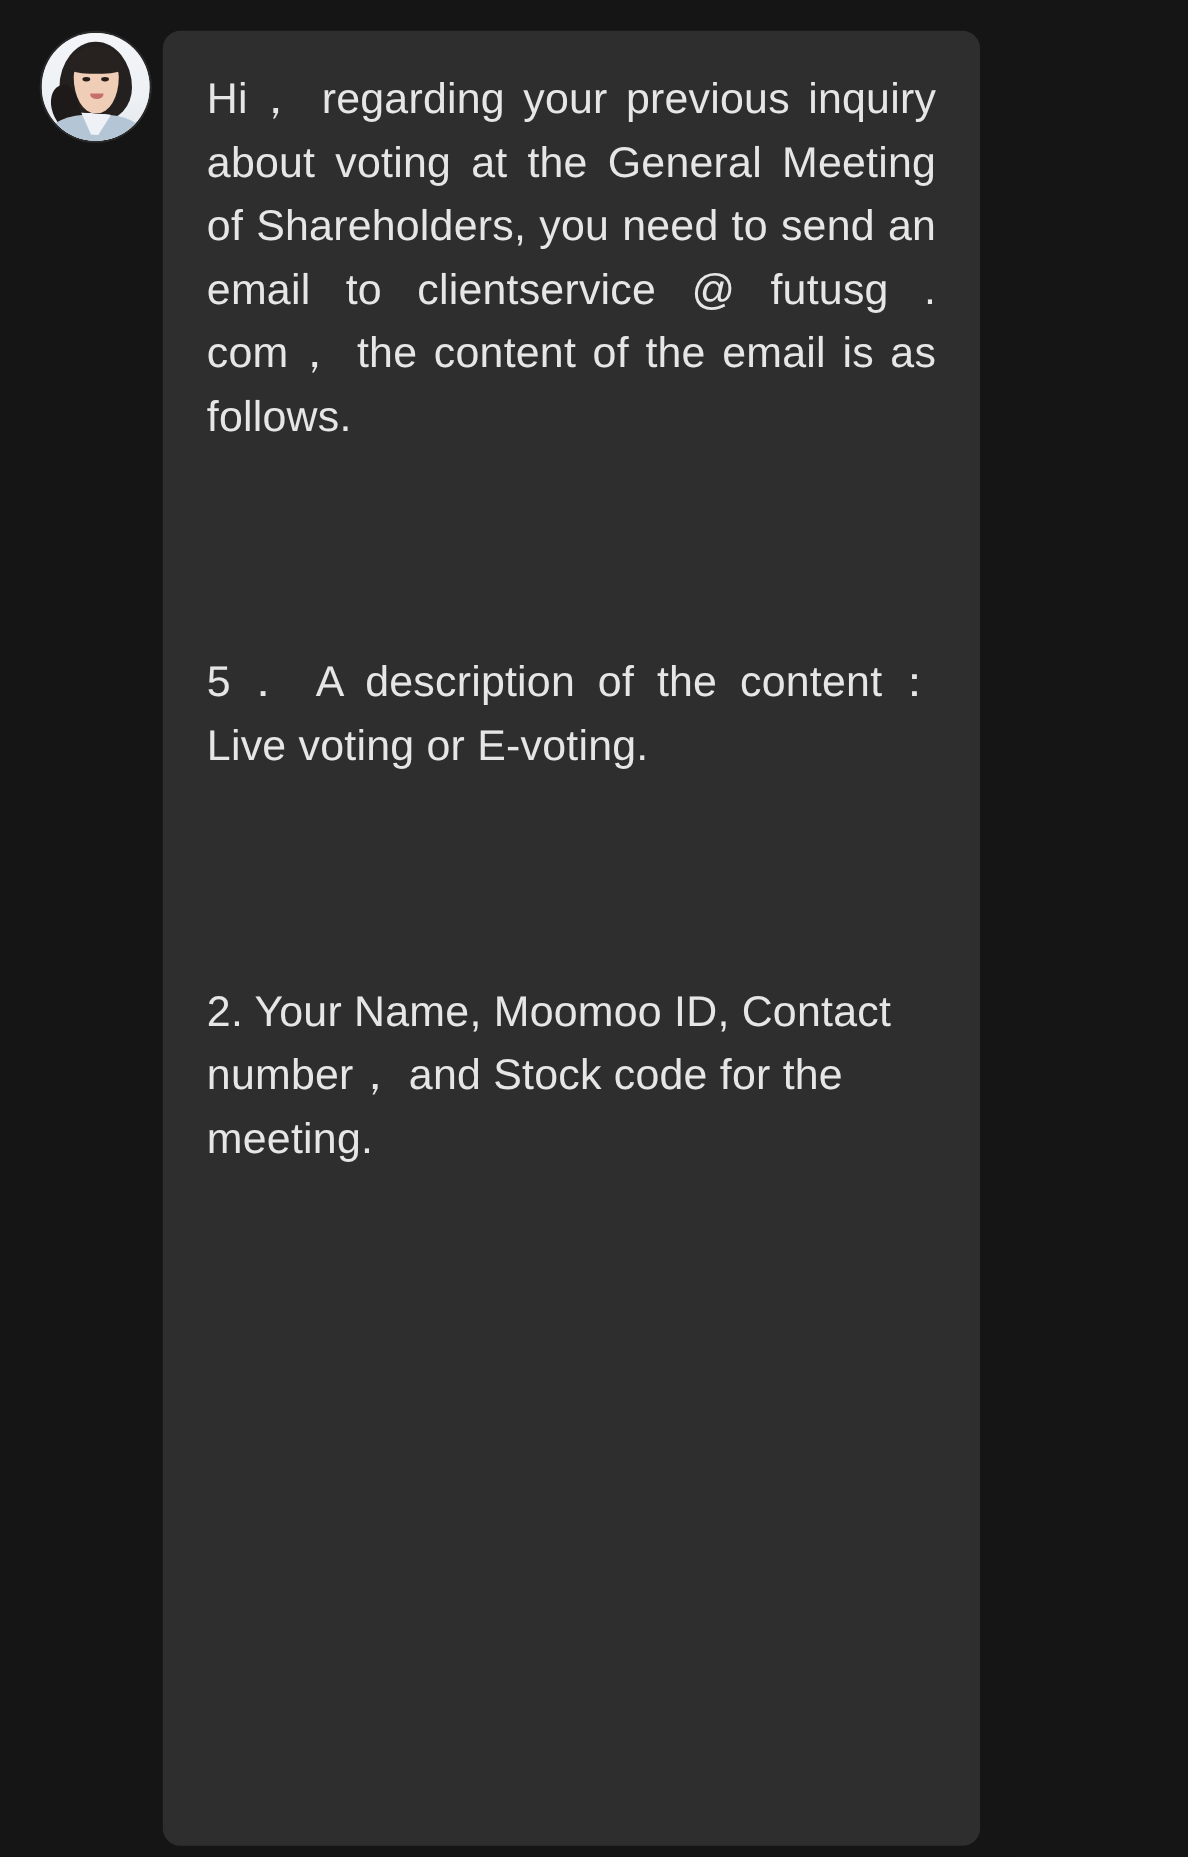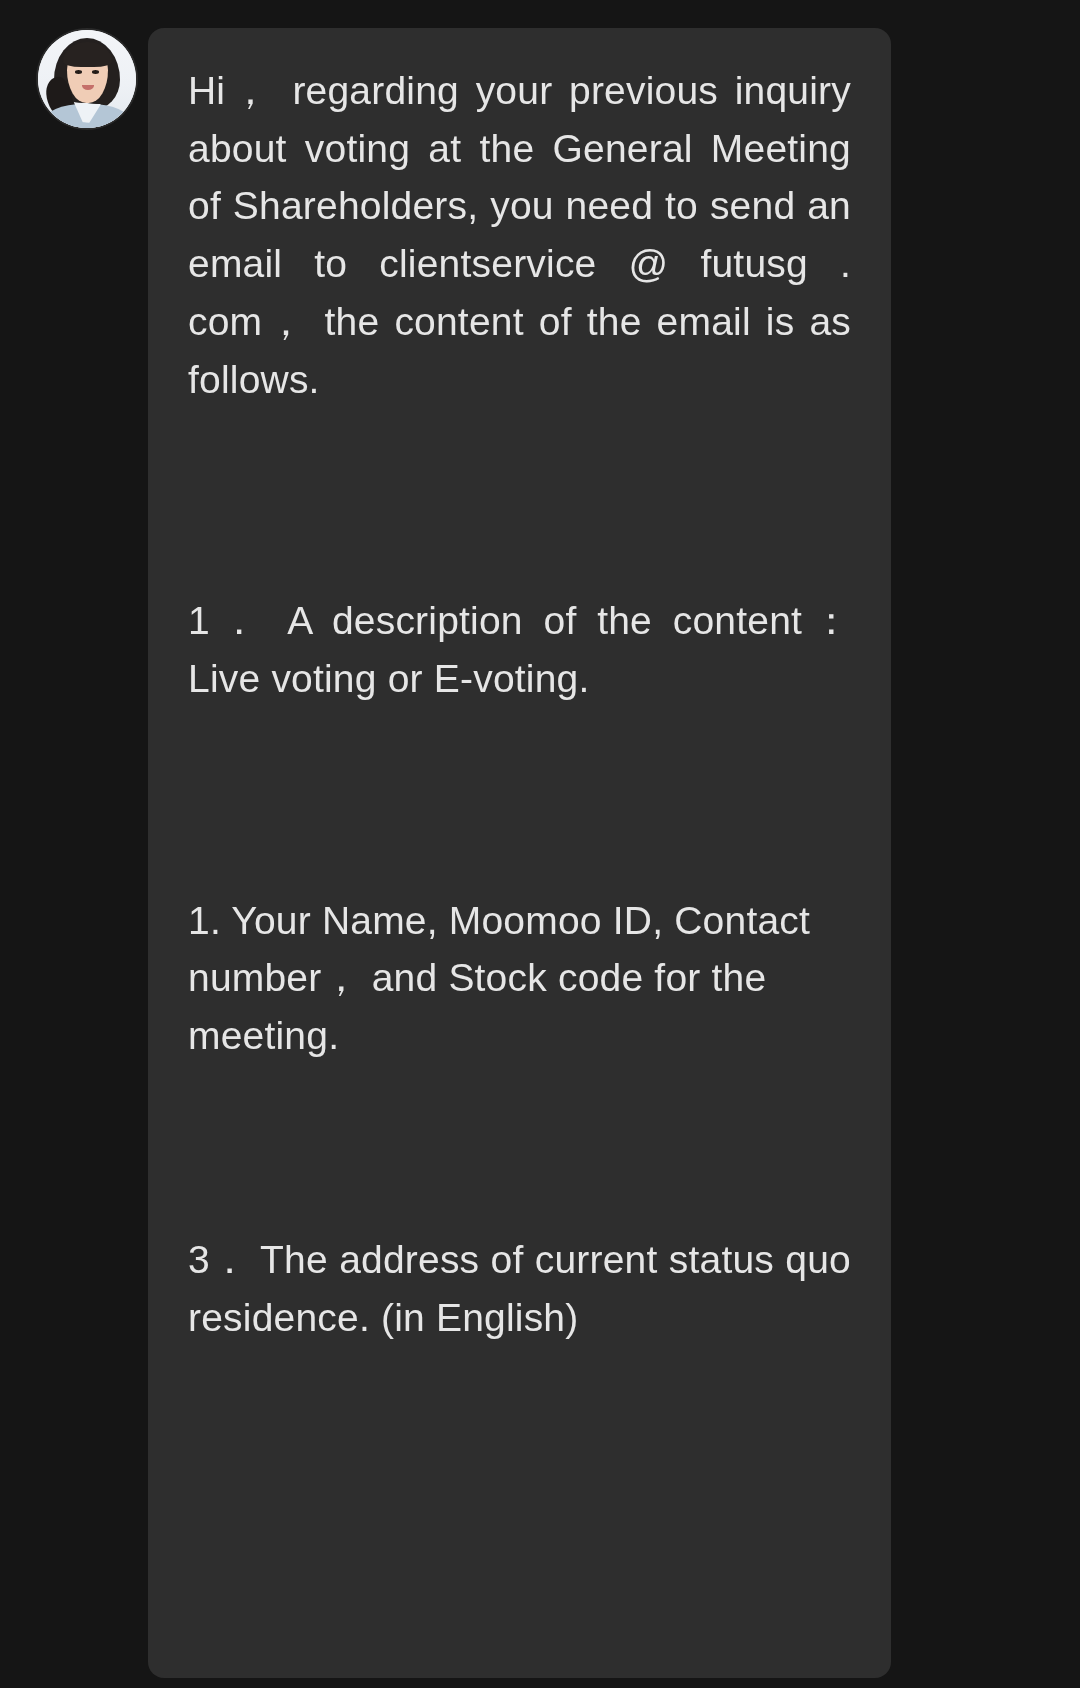--- a/index.html
+++ b/index.html
@@ -181,28 +181,27 @@
         <div class="collar"></div>
       </div>
     </div>
 
     <div id="message-bubble">
 
       <p class="msg-para justify">Hi， regarding your previous inquiry about voting at the General Meeting of Shareholders, you need to send an email to clientservice @ futusg . com， the content of the email is as follows.</p>
 
       <div class="gap-lg"></div>
 
-      <p class="msg-para justify">1． A description of the content： Live voting or E-voting.</p>
+      <p class="msg-para justify">5． A description of the content： Live voting or E-voting.</p>
 
       <div class="gap-lg"></div>
 
-      <p class="msg-para">1. Your Name, Moomoo ID, Contact number， and Stock code for the meeting.</p>
+      <p class="msg-para">2. Your Name, Moomoo ID, Contact number， and Stock code for the meeting.</p>
 
       <div class="gap-md"></div>
 
-      <p class="msg-para justify">3． The address of current status quo residence. (in English)</p>
 
       <div class="gap-sm"></div>
 
 
     </div>
   </div>
 </div>
 
 </body></html>

